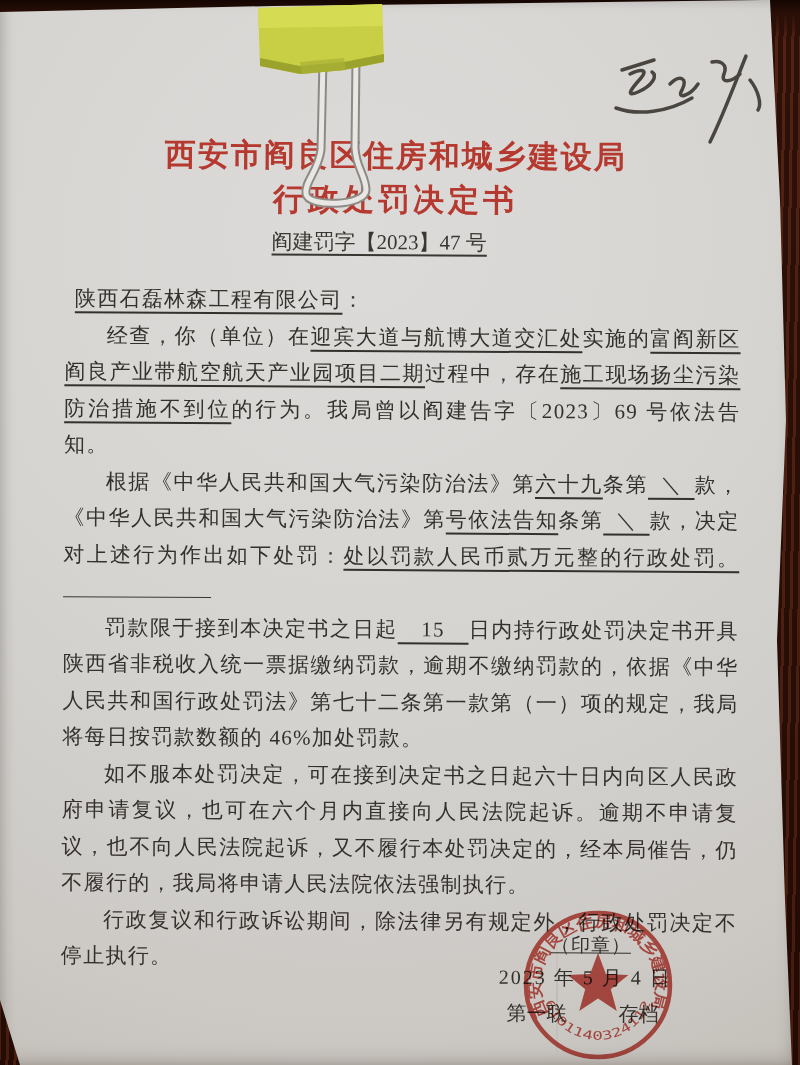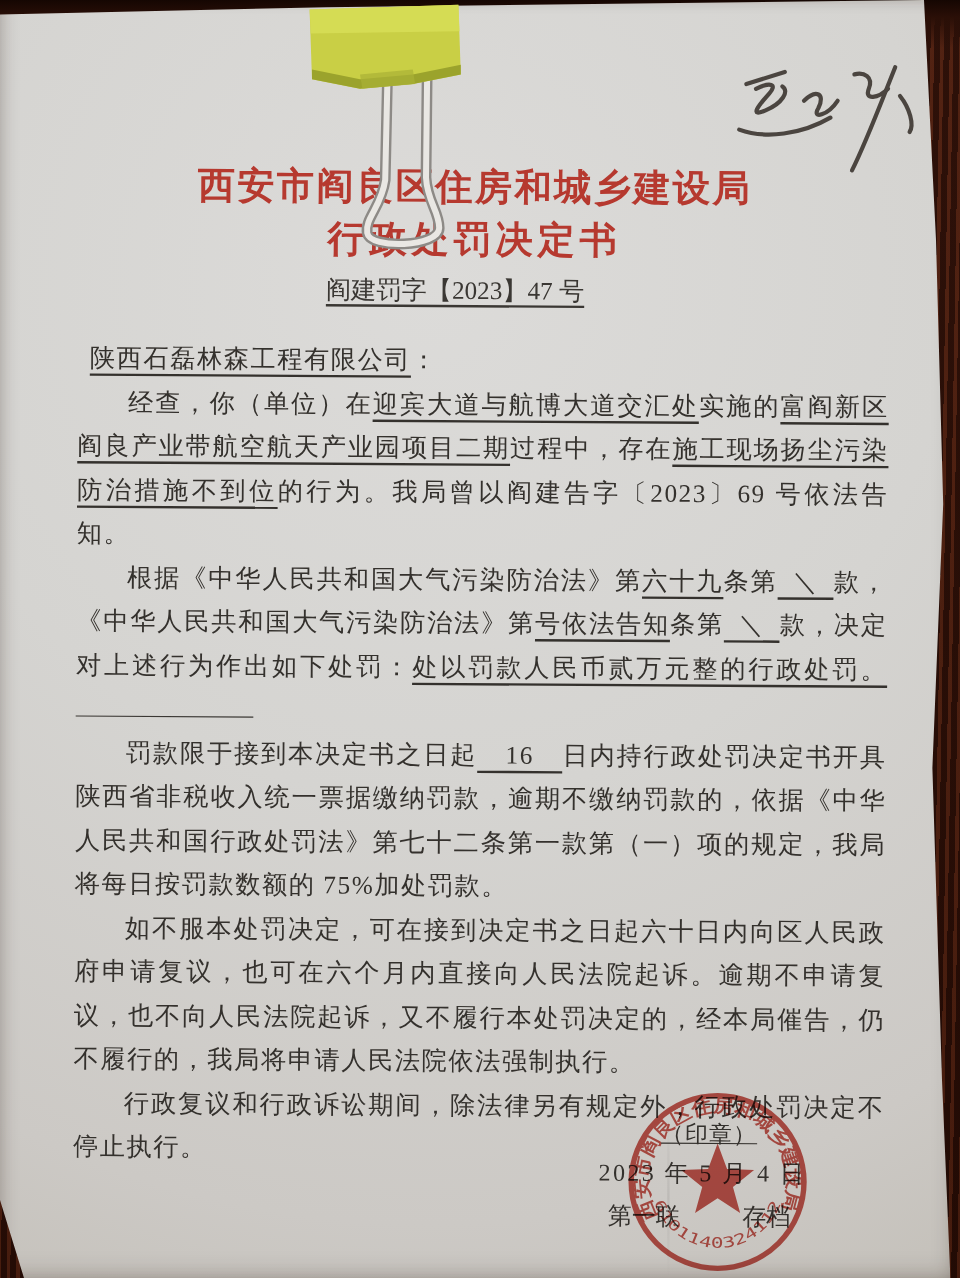--- a/index.html
+++ b/index.html
@@ -59,21 +59,21 @@
         <div class="l2">行政处罚决定书</div>
       </div>
 
       <div class="docno"><span>阎建罚字【2023】47 号</span></div>
 
       <div class="body">
         <p class="recipient"><span class="u">陕西石磊林森工程有限公司</span><span>：</span></p>
 
       <p class="para"><span>经查，你（单位）在</span><span class="u">迎宾大道与航博大道交汇处</span><span>实施的</span><span class="u">富阎新区阎良产业带航空航天产业园项目二期</span><span>过程中，存在</span><span class="u">施工现场扬尘污染防治措施不到位</span><span>的行为。我局曾以阎建告字〔2023〕69 号依法告知。</span></p>
           <p class="para"><span>根据《中华人民共和国大气污染防治法》第</span><span class="u">六十九</span><span>条第</span><span class="u"> ＼ </span><span>款，《中华人民共和国大气污染防治法》第</span><span class="u">号依法告知</span><span>条第</span><span class="u"> ＼ </span><span>款，决定对上述行为作出如下处罚：</span><span class="u">处以罚款人民币贰万元整的行政处罚。</span><span class="blank" style="width: 148px;"></span></p>
-          <p class="para"><span>罚款限于接到本决定书之日起</span><span class="u">  16  </span><span>日内持行政处罚决定书开具陕西省非税收入统一票据缴纳罚款，逾期不缴纳罚款的，依据《中华人民共和国行政处罚法》第七十二条第一款第（一）项的规定，我局将每日按罚款数额的 75%加处罚款。</span></p>
+          <p class="para"><span>罚款限于接到本决定书之日起</span><span class="u">  15  </span><span>日内持行政处罚决定书开具陕西省非税收入统一票据缴纳罚款，逾期不缴纳罚款的，依据《中华人民共和国行政处罚法》第七十二条第一款第（一）项的规定，我局将每日按罚款数额的 46%加处罚款。</span></p>
           <p class="para"><span>如不服本处罚决定，可在接到决定书之日起六十日内向区人民政府申请复议，也可在六个月内直接向人民法院起诉。逾期不申请复议，也不向人民法院起诉，又不履行本处罚决定的，经本局催告，仍不履行的，我局将申请人民法院依法强制执行。</span></p>
           <p class="para"><span>行政复议和行政诉讼期间，除法律另有规定外，行政处罚决定不停止执行。</span></p>
         </div>
 
       <div class="stamp-note">（印章）</div>
       <div class="issue-date">2023 年 5 月 4 日</div>
       <div class="copyline">
         <span>第一联</span>
         <span>存档</span>
       </div>

